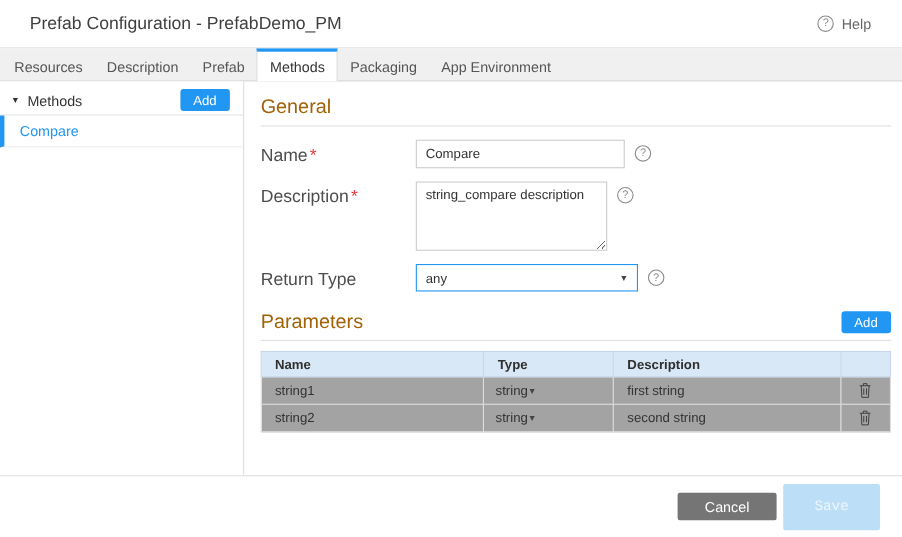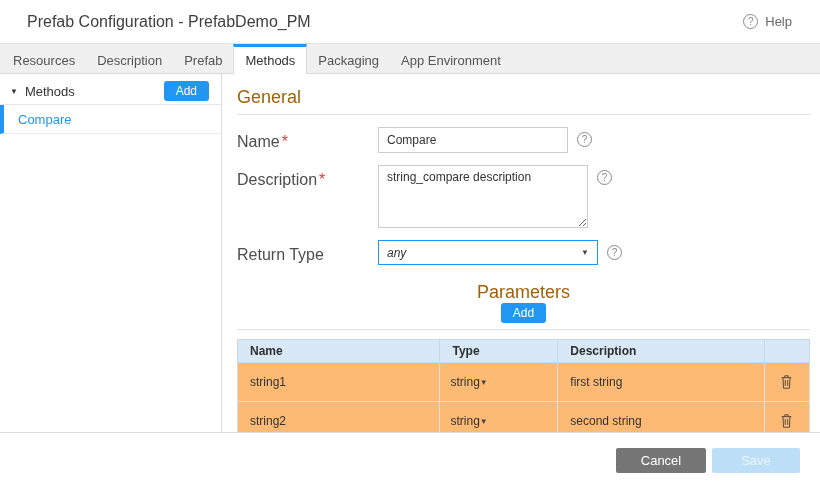--- a/index.html
+++ b/index.html
@@ -67,41 +67,41 @@
   .section-title { font-size:18px; color:#a16207; }
 
   .form-row { display:flex; align-items:flex-start; margin-top:12px; }
   .form-label { width:141px; flex:0 0 141px; font-size:16px; color:#4d4d4d; padding-top:6px; }
   .required { color:var(--required-red,#e53935); margin-left:2px; }
   .text-input {
     width:190px; height:26px; border:1px solid #ccc; padding:0 8px;
     font-size:12px; color:#333; font-family:inherit; background:#fff;
   }
   textarea.text-area {
-    width:210px; height:63px; border:1px solid #ccc; padding:4px 8px;
+    width:174px; height:63px; border:1px solid #ccc; padding:4px 8px;
     font-size:12px; color:#333; font-family:inherit; resize:both;
   }
   .select {
-    width:220px; height:25px; border:1px solid var(--accent,#2196f3);
+    width:202px; height:25px; border:1px solid var(--accent,#2196f3);
     display:flex; align-items:center; justify-content:space-between;
-    padding:0 8px; font-size:12px; color:#333; cursor:pointer; background:#fff;font-style:italic;
+    padding:0 8px; font-size:12px; color:#333; cursor:pointer; background:#fff;
   }
   .select-caret { font-size:8px; color:#444; }
   .help-badge { margin-left:9px; margin-top:5px; cursor:pointer; }
 
-  .params-head { margin-top:17px;flex-direction:column; }
+  .params-head { margin-top:17px; }
 
   table.params {
     width:100%; border-collapse:collapse; margin-top:9px; font-size:12px; table-layout:fixed;
   }
   table.params th {
     background:var(--table-header-bg,#d9e8f6); color:#2f2f2f; font-weight:bold;
     text-align:left; padding:4px 12px; border:1px solid #c6d8e9; height:21px;
   }
-  table.params td { border:1px solid #ddd; padding:0; height:39px; background:#fdba74; }
+  table.params td { border:1px solid #ddd; padding:0; height:25px; background:#a3a3a3; }
   .cell-input {
     width:100%; height:24px; border:none; outline:none; padding:0 12px;
     font-size:12px; color:#333; font-family:inherit; background:transparent;
   }
   .cell-select {
     display:flex; align-items:center; justify-content:flex-start;
     padding:0 10px; height:24px; cursor:pointer; color:#333;
   }
   .cell-action { text-align:center; }
   .trash-btn { background:none; border:none; cursor:pointer; padding:2px 4px; }
@@ -110,23 +110,23 @@
   
   .footer {
     height:56px; border-top:1px solid #ddd; display:flex; align-items:center;
     justify-content:flex-end; gap:6px; padding-right:20px; background:#fff;
   }
   .btn-cancel {
     width:90px; height:25px; background:var(--cancel-bg,#757575); color:#fff;
     border:none; border-radius:2px; font-size:13px; cursor:pointer; font-family:inherit;
   }
   .btn-save {
-    width:88px; height:25px; background:var(--save-disabled-bg,#bcdff7);
+    width:88px; height:42px; background:var(--save-disabled-bg,#bcdff7);
     color:var(--save-disabled-text,#edf6fd); border:none; border-radius:2px;
-    font-size:13px; font-family:Liberation Sans, sans-serif; cursor:default;
+    font-size:13px; font-family:Liberation Mono, monospace; cursor:default;
   }
 </style>
 </head>
 <body>
 
 <div class="app">
 
   <div class="header">
     <div class="title">Prefab Configuration - PrefabDemo_PM</div>
     <div class="help">

